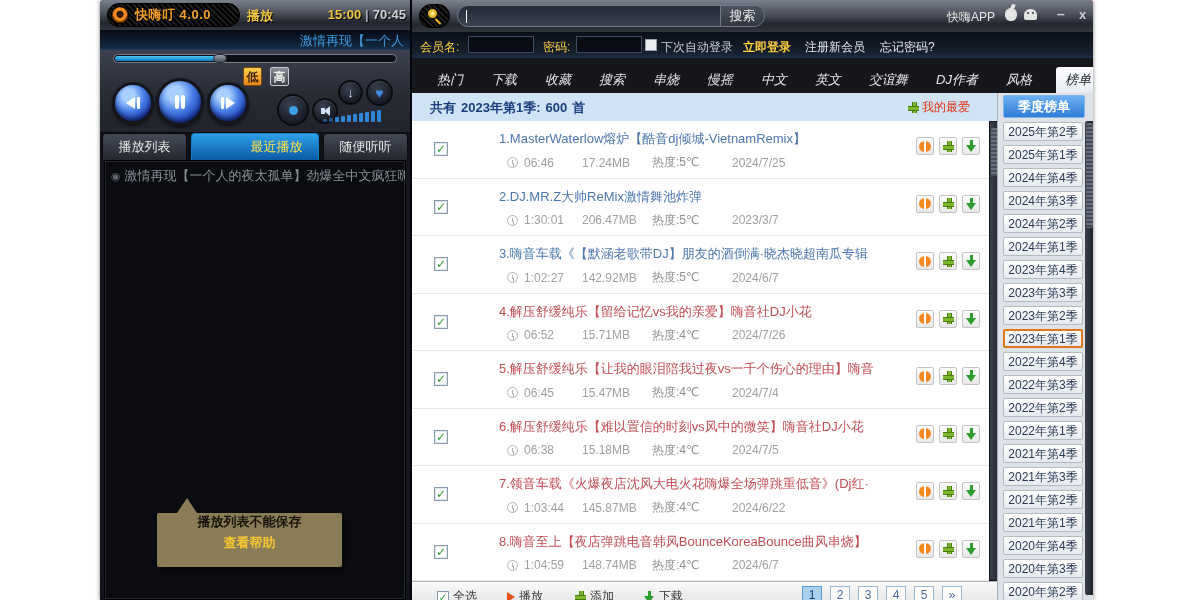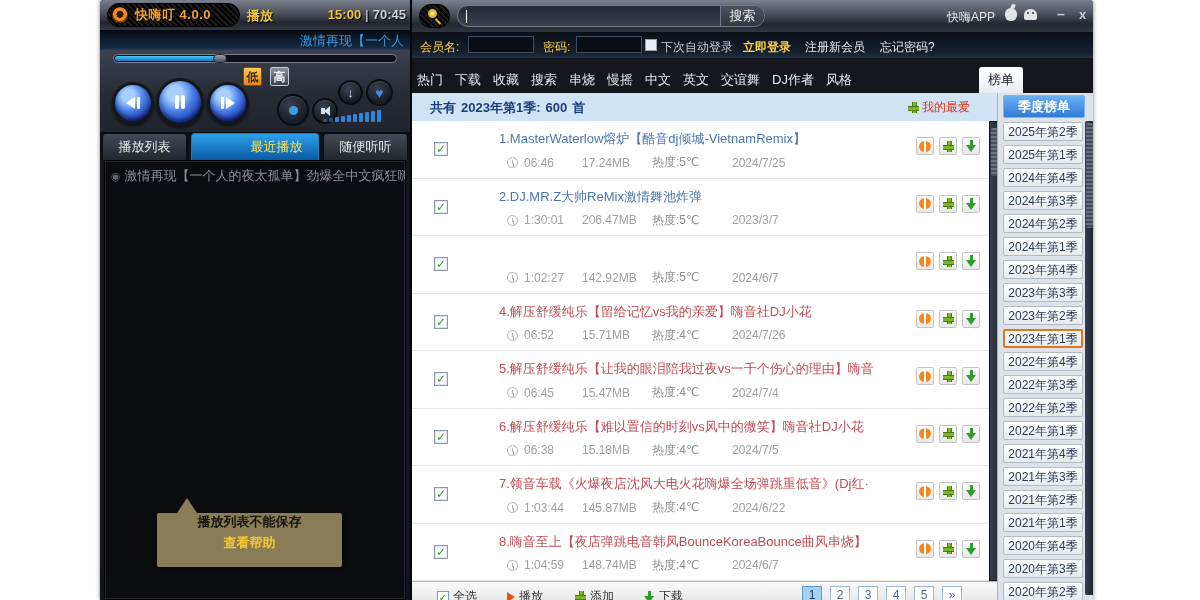--- a/index.html
+++ b/index.html
@@ -78,21 +78,21 @@
   .loginbar { position:absolute; left:0; top:32px; width:683px; height:26px; background:linear-gradient(180deg,#0b0f17,#16202e 80%,#1e3048); font-size:12px; }
   .loginbar .lbl { position:absolute; top:7px; color:#ffd040; }
   .login-input { position:absolute; top:4px; width:66px; height:17px; background:#0a0e14; border:1px solid #3c4c62; color:#dde; font-size:12px; padding:0 3px; outline:none; }
   .auto-chk { position:absolute; left:233px; top:7px; width:12px; height:12px; background:#e8edf2; border:1px solid #9aa2ac; }
   .auto-txt { position:absolute; left:249px; top:7px; color:#c8ccd4; }
   .login-now { position:absolute; left:331px; top:7px; color:#ffd040; font-weight:bold; }
   .reg-txt { position:absolute; left:393px; top:7px; color:#e4e8ee; }
   .forgot-txt { position:absolute; left:468px; top:7px; color:#e4e8ee; }
 
   .content { position:absolute; left:0; top:58px; width:683px; height:542px; background:#15171d; }
-  .navbar { position:absolute; left:0; top:10px; width:683px; height:25px; display:flex; align-items:flex-end; padding-left:1px; column-gap:4px; }
+  .navbar { position:absolute; left:0; top:10px; width:683px; height:25px; display:flex; align-items:flex-end; padding-left:21px; column-gap:20px;font-style:italic; }
   .nav-tab { color:#e8e8e8; font-size:13px; padding:4px 4px; white-space:nowrap; }
   .nav-tab.active { background:linear-gradient(180deg,#ffffff,#e8ecf2); color:#22252c; border-radius:3px 3px 0 0; padding:4px 9px; margin-left:auto; margin-right:72px;margin-top:31px; }
 
   .info-row { position:absolute; left:0; top:35px; width:588px; height:28px; background:#cfe3f4; }
   .summary { position:absolute; left:18px; top:6px; font-size:13px; font-weight:bold; color:#1a3e7e; }
   .summary span { margin-right:5px; }
   .favorites { position:absolute; right:30px; top:6px; font-size:12px; color:#e23010; display:flex; align-items:center; gap:3px; }
 
   .song-list { position:absolute; left:0; top:63px; width:588px; height:460px; background:#ffffff; }
   .song-row { position:relative; height:57.5px; border-bottom:1px solid #e6e6e6; }
@@ -319,20 +319,21 @@
       <span class="icon-btn">
                 <span class="icon-down"></span>
               </span>
     </div>
   </div>
 
   <div class="song-row">
     <span class="checkbox">
               <span class="tick">✓</span>
             </span>
+    <div class="song-title blue">3.嗨音车载《【默涵老歌带DJ】朋友的酒倒满·晓杰晓超南瓜专辑</div>
     <div class="song-meta">
       <span class="clock-icon"></span>
       <span class="m-time">1:02:27</span>
       <span class="m-size">142.92MB</span>
       <span class="m-heat">热度:5℃</span>
       <span class="m-date">2024/6/7</span>
     </div>
     <div class="row-icons">
       <span class="icon-btn">
                 <span class="icon-audition"></span>

